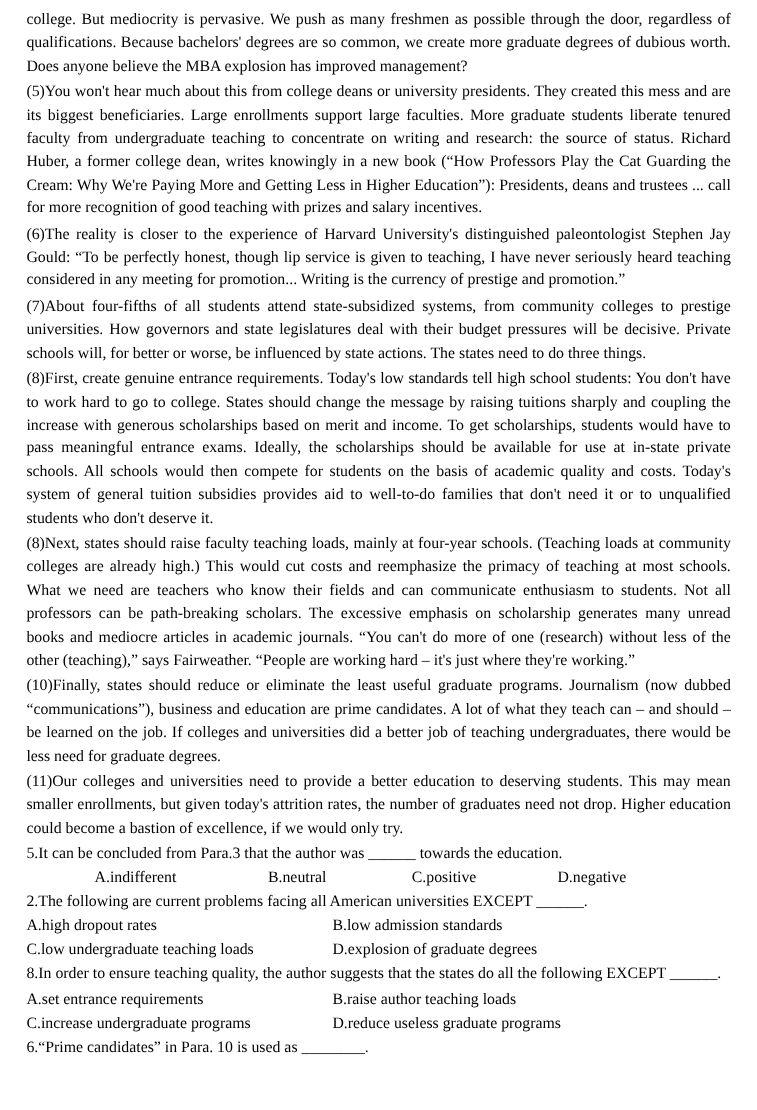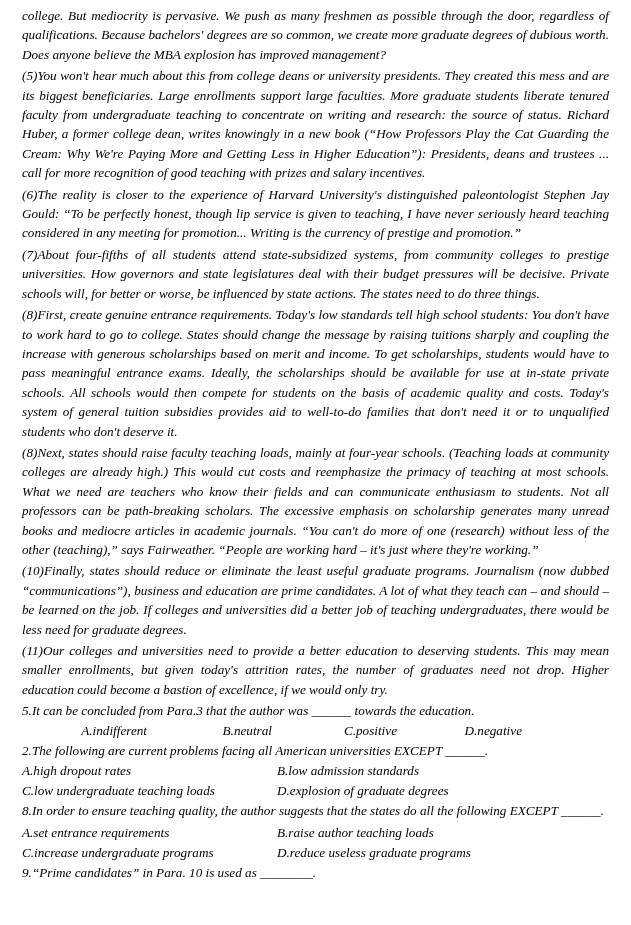--- a/index.html
+++ b/index.html
@@ -10,21 +10,20 @@
   body {
     width: 631px;
     min-height: 925px;
     font-family: "Liberation Serif", serif;
     color: #000000;
   }
   .page {
     width: 631px;
     box-sizing: border-box;
     padding: 6px 22px 10px 22px;
-    font-style: italic;
   }
   p.para {
     margin: 0 0 2px 0;
     font-size: 13.2px;
     line-height: 1.47;
     text-align: justify;
     text-justify: inter-word;
     hyphens: none;
   }
   p.q {
@@ -79,16 +78,16 @@
     <div class="opts-row"><span class="opt-2col">C.low undergraduate teaching loads</span><span class="opt-2col">D.explosion of graduate degrees</span></div>
   </div>
 
   <div class="qblock">
     <p class="para">8.In order to ensure teaching quality, the author suggests that the states do all the following EXCEPT ______.</p>
     <div class="opts-row"><span class="opt-2col">A.set entrance requirements</span><span class="opt-2col">B.raise author teaching loads</span></div>
     <div class="opts-row"><span class="opt-2col">C.increase undergraduate programs</span><span class="opt-2col">D.reduce useless graduate programs</span></div>
   </div>
 
   <div class="qblock">
-    <p class="q">9.“Prime candidates” in Para. 10 is used as ________.</p>
+    <p class="q">6.“Prime candidates” in Para. 10 is used as ________.</p>
   </div>
 
 </div>
 
 </body></html>

